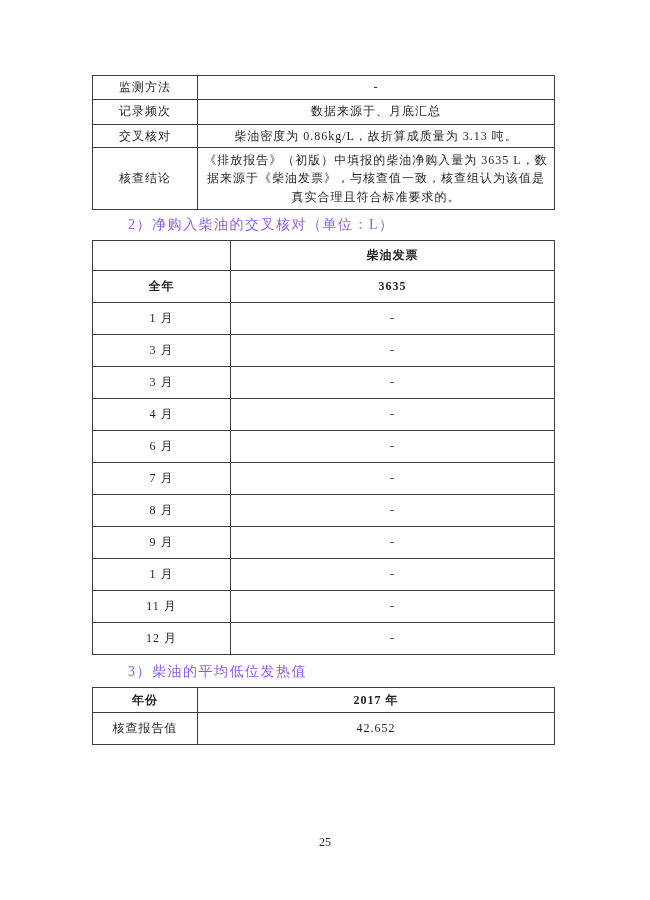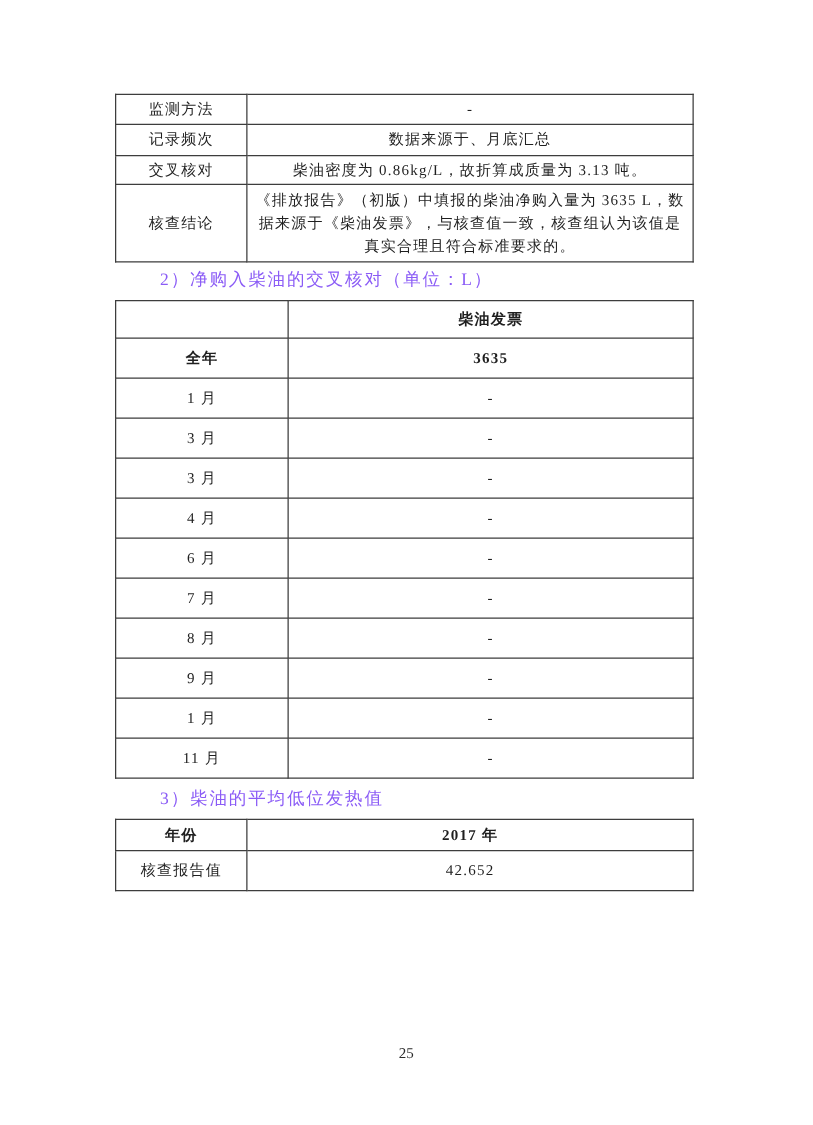--- a/index.html
+++ b/index.html
@@ -156,20 +156,24 @@
         <td>-</td>
       </tr>
       <tr class="h32">
         <td>1 月</td>
         <td>-</td>
       </tr>
       <tr class="h32">
         <td>11 月</td>
         <td>-</td>
       </tr>
+      <tr class="h32">
+        <td>12 月</td>
+        <td>-</td>
+      </tr>
     </tbody>
       </table>
 
     <div class="section-heading h3gap">3）柴油的平均低位发热值</div>
 
     <table class="doc-table">
       <colgroup>
           <col style="width:105px">
           <col style="width:357px">
         </colgroup>

